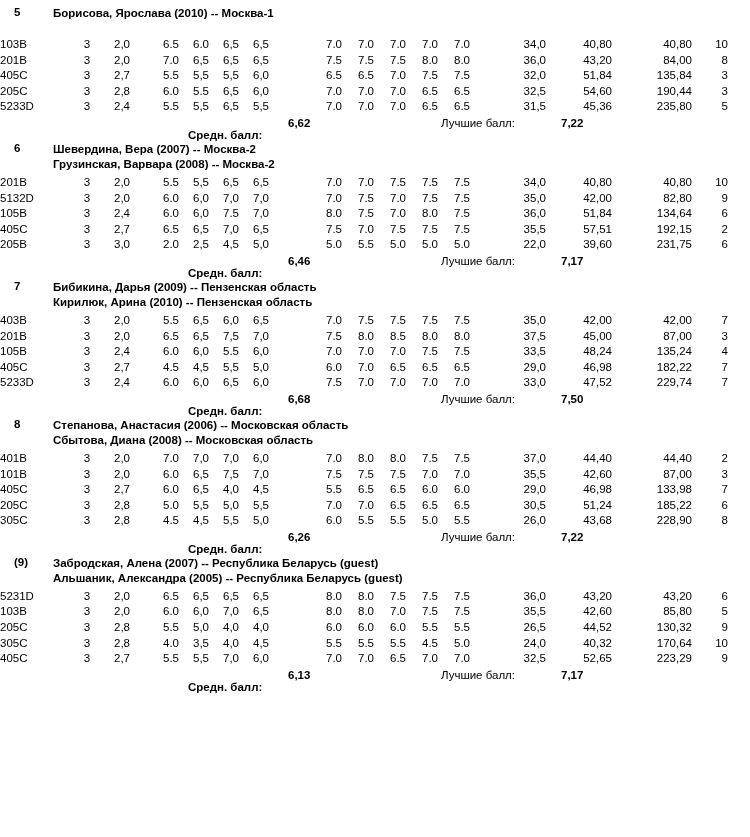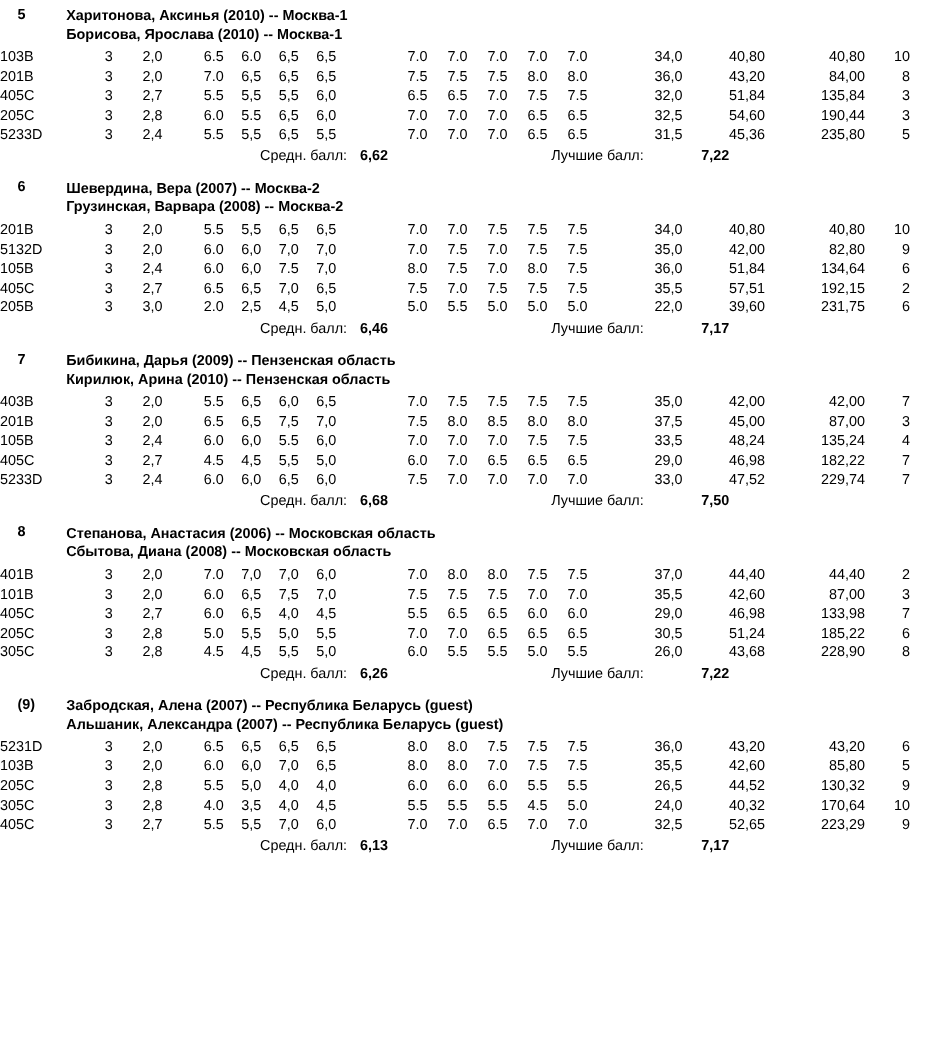--- a/index.html
+++ b/index.html
@@ -74,22 +74,23 @@
   .c-place   { width: 24px; text-align: right; }
 
   
   .summary {
     position: relative;
     height: 19px;
     margin-top: 2px;
   }
   .sum-avg-label {
     position: absolute;
-    left: 208px;
-    font-weight: normal;
+    left: 188px;
+    font-weight: bold;
+    margin-top: 12px;
   }
   .sum-avg-val {
     position: absolute;
     left: 288px;
     font-weight: bold;
   }
   .sum-best-label {
     position: absolute;
     left: 441px;
     font-weight: normal;
@@ -102,21 +103,20 @@
 </style>
 </head>
 <body>
 
 <div class="page">
   <div id="entries-root">
       <div class="entry">
         <div class="ent-head">
           <div class="rank">5</div>
           <div class="names">
-            <div class="name-line">Харитонова, Аксинья (2010)  --  Москва-1</div>
             <div class="name-line">Борисова, Ярослава (2010)  --  Москва-1</div>
           </div>
         </div>
         <table class="rows">
           <tbody>
             <tr>
               <td class="c-code">103B</td>
               <td class="c-diff">3</td>
               <td class="c-dscore">2,0</td>
               <td class="c-gap1"></td>
@@ -659,21 +659,21 @@
           <div class="sum-avg-val">6,26</div>
           <div class="sum-best-label">Лучшие балл:</div>
           <div class="sum-best-val">7,22</div>
         </div>
       </div>
       <div class="entry">
         <div class="ent-head">
           <div class="rank">(9)</div>
           <div class="names">
             <div class="name-line">Забродская, Алена (2007)  --  Республика Беларусь  (guest)</div>
-            <div class="name-line">Альшаник, Александра (2007)  --  Республика Беларусь  (guest)</div>
+            <div class="name-line">Альшаник, Александра (2005)  --  Республика Беларусь  (guest)</div>
           </div>
         </div>
         <table class="rows">
           <tbody>
             <tr>
               <td class="c-code">5231D</td>
               <td class="c-diff">3</td>
               <td class="c-dscore">2,0</td>
               <td class="c-gap1"></td>
               <td class="c-e">6.5</td>

